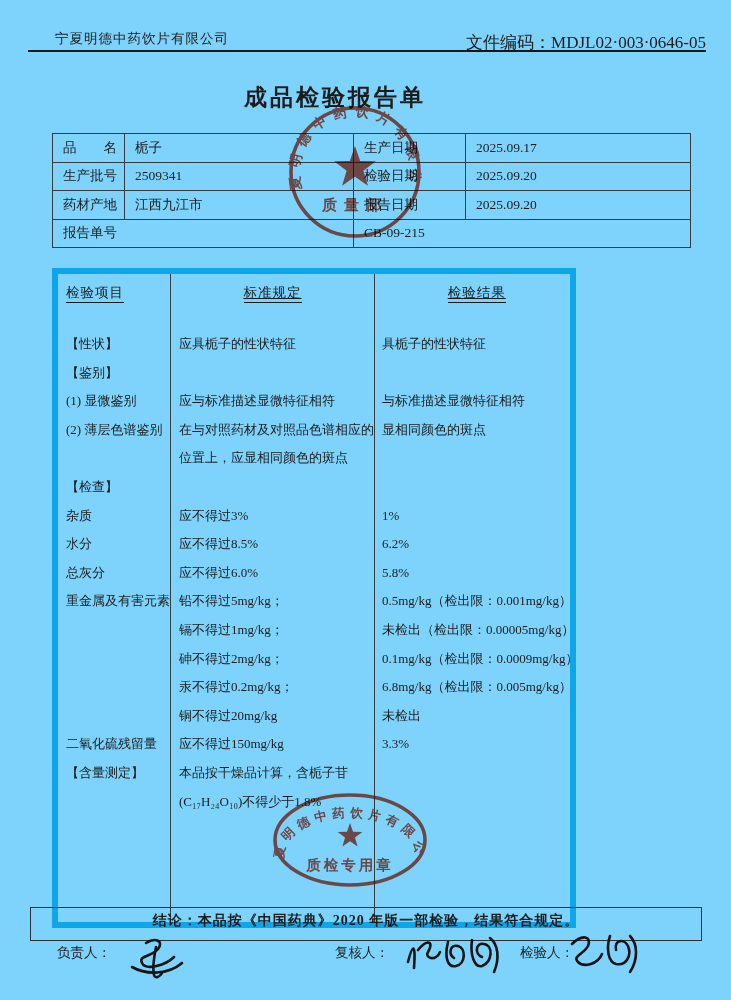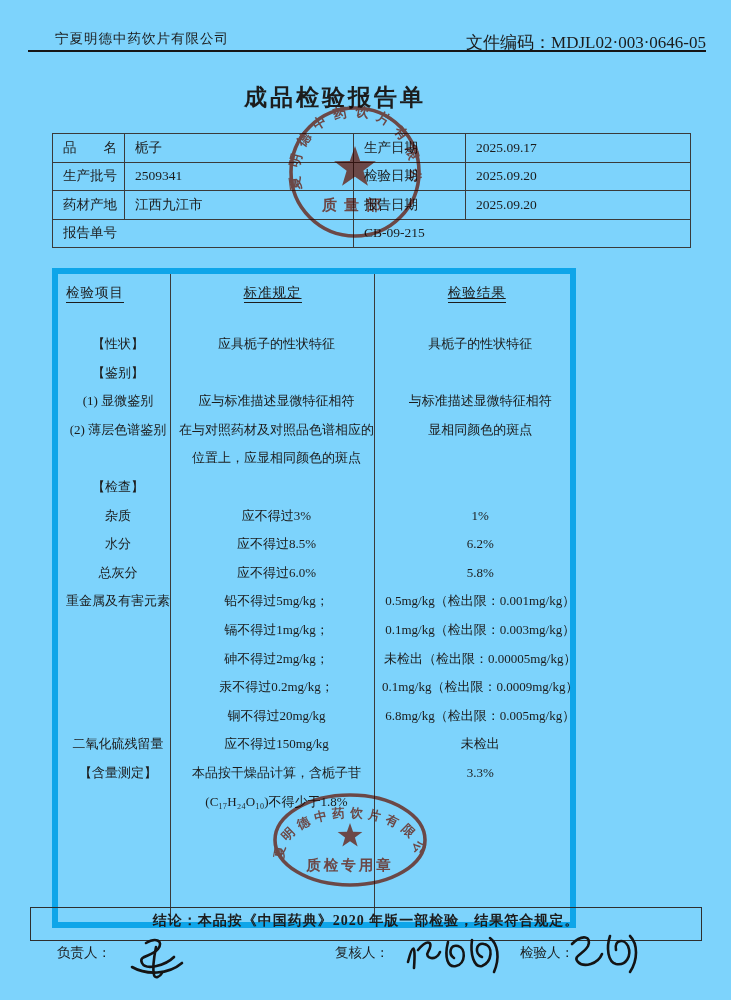--- a/index.html
+++ b/index.html
@@ -31,21 +31,21 @@
     border:6px solid #0ea5e9;display:flex;box-sizing:border-box;margin-top:20px;
   }
   .mcol{box-sizing:border-box;height:100%;}
   .mcol.c1{width:205px;border-right:1px solid #3a3a3a;}
   .mcol.c2{width:206px;border-right:1px solid #3a3a3a;}
   .mcol.c3{width:227px;}
   .mhead{height:42px;padding-top:10px;font-size:13.5px;box-sizing:border-box;}
   .mhead.center{text-align:center;text-decoration:underline;}
   .mhead.left{padding-left:8px;}
   .mhead span{border-bottom:1px solid #1c1c1c;padding-bottom:2px;letter-spacing:1px;}
-  .lines{margin-top:14px;text-align:center;}
+  .lines{margin-top:14px;}
   .tline{
     height:28.6px;line-height:28.6px;font-size:13px;white-space:nowrap;
     padding-left:8px;overflow:visible;
   }
   .c3 .tline{padding-left:7px;}
   
   .conclusion{
     position:absolute;left:30px;top:907px;width:672px;height:34px;
     border:1px solid #2e2e2e;box-sizing:border-box;text-align:center;
     font-size:14px;font-weight:bold;line-height:25px;letter-spacing:1px;
@@ -156,21 +156,20 @@
           <div class="tline">具栀子的性状特征</div>
           <div class="tline"></div>
           <div class="tline">与标准描述显微特征相符</div>
           <div class="tline">显相同颜色的斑点</div>
           <div class="tline"></div>
           <div class="tline"></div>
           <div class="tline">1%</div>
           <div class="tline">6.2%</div>
           <div class="tline">5.8%</div>
           <div class="tline">0.5mg/kg（检出限：0.001mg/kg）</div>
-          <div class="tline">0.1mg/kg（检出限：0.003mg/kg）</div>
           <div class="tline">未检出（检出限：0.00005mg/kg）</div>
           <div class="tline">0.1mg/kg（检出限：0.0009mg/kg）</div>
           <div class="tline">6.8mg/kg（检出限：0.005mg/kg）</div>
           <div class="tline">未检出</div>
           <div class="tline">3.3%</div>
           <div class="tline"></div>
         </div>
     </div>
   </div>
 

